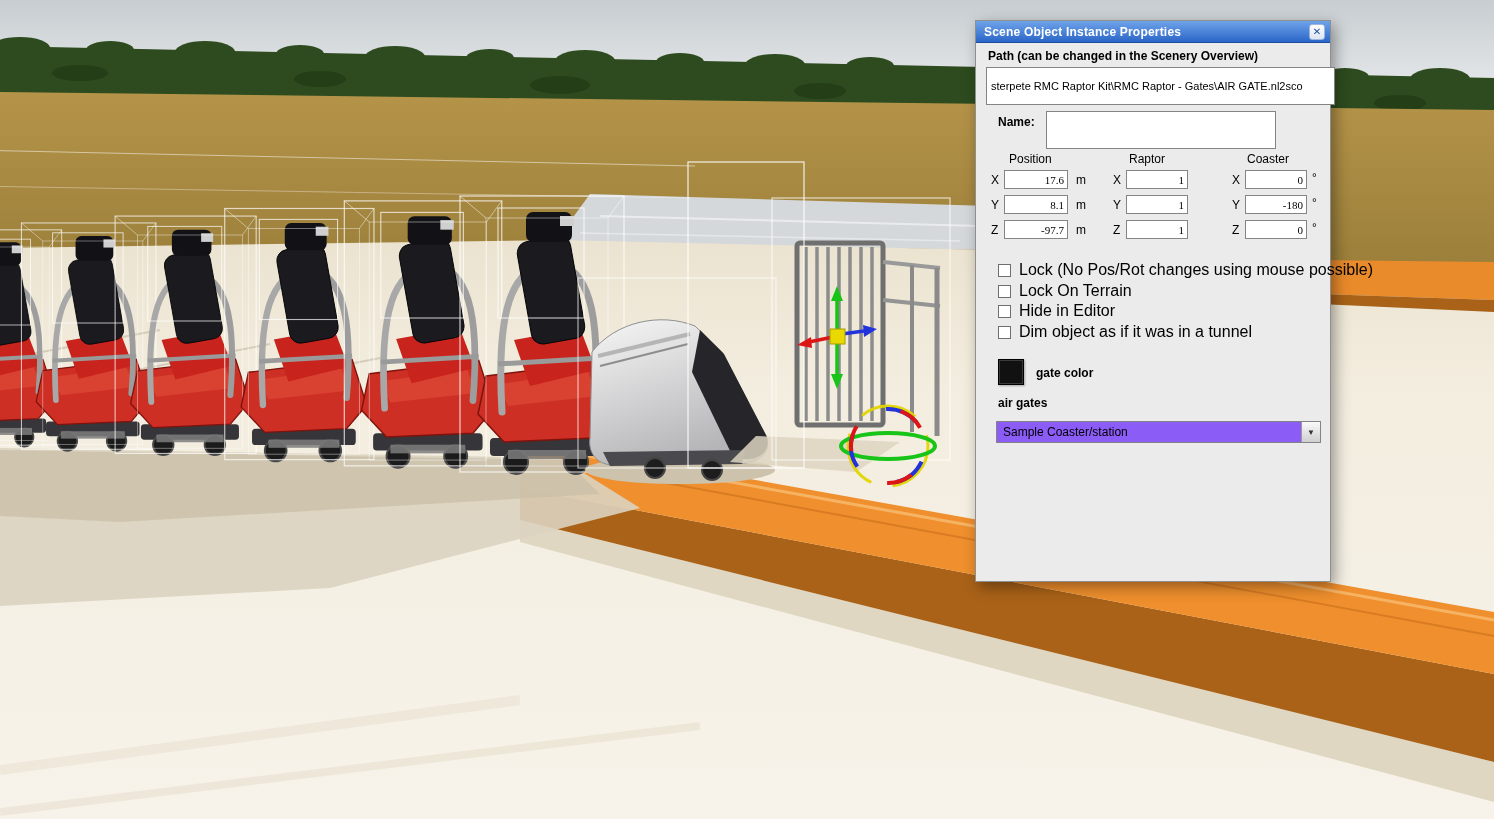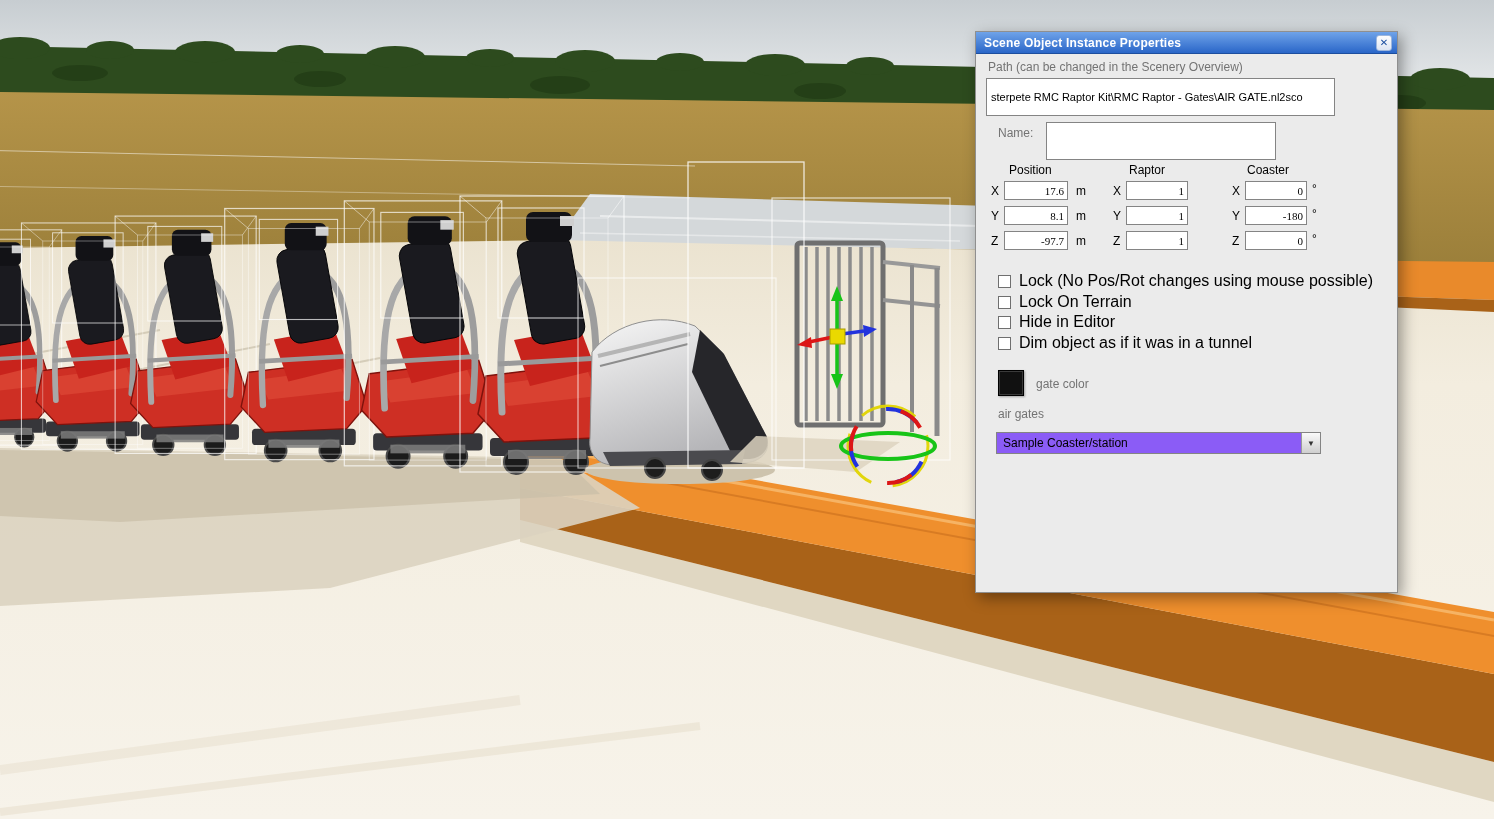--- a/index.html
+++ b/index.html
@@ -5,39 +5,38 @@
   * { box-sizing: border-box; }
   html, body { margin: 0; padding: 0; background: #222; }
   .viewport {
     position: relative; width: 1494px; height: 819px; overflow: hidden;
     font-family: "Liberation Sans", "DejaVu Sans", sans-serif; background: #f2ecdf;
   }
   .scene { position: absolute; left: 0; top: 0; width: 1494px; height: 819px; }
 
   
   .dialog {
-    position: absolute; left: 975px; top: 20px; width: 423px; height: 562px;
+    position: absolute; left: 975px; top: 20px; width: 356px; height: 562px;
     background: #ebebeb; border: 1px solid #8f8f8f;
     box-shadow: 4px 5px 14px rgba(0,0,0,.38);
-    margin-top: 11px;
   }
   .titlebar {
     height: 22px; background: linear-gradient(#6fa3e9, #2a66c8);
     display: flex; align-items: center; padding: 0 5px 0 8px;
     border-bottom: 1px solid #1d4e9e;
   }
   .title { color: #fff; font-size: 12px; font-weight: bold; letter-spacing: .2px; }
   .close {
     margin-left: auto; width: 16px; height: 16px;
     background: linear-gradient(#fdfdfd, #dde5f3); border: 1px solid #9db6dd;
     border-radius: 3px; color: #1c4fa0; font-size: 10px; line-height: 14px;
     text-align: center; font-weight: bold; cursor: default;
   }
   .dbody { position: absolute; left: 0; right: 0; top: 23px; bottom: 0; }
-  .lbl { position: absolute; font-size: 12px; color: #737373; white-space: nowrap; }
+  .lbl { position: absolute; font-size: 12px; color: #000000; white-space: nowrap; font-weight: bold; }
   .txt {
     position: absolute; border: 1px solid #848484; background: #fff;
     font-family: inherit; font-size: 11px; padding: 18px 4px; outline: none;
   }
   .path-label { left: 12px; top: 5px; }
   .path-input { left: 10px; top: 23px; width: 349px; height: 21px; }
   .name-label { left: 22px; top: 71px; }
   .name-input { left: 70px; top: 67px; width: 230px; height: 21px; }
   .hdr { position: absolute; font-size: 12px; color: #000; }
   .h-pos { left: 33px; top: 108px; }

